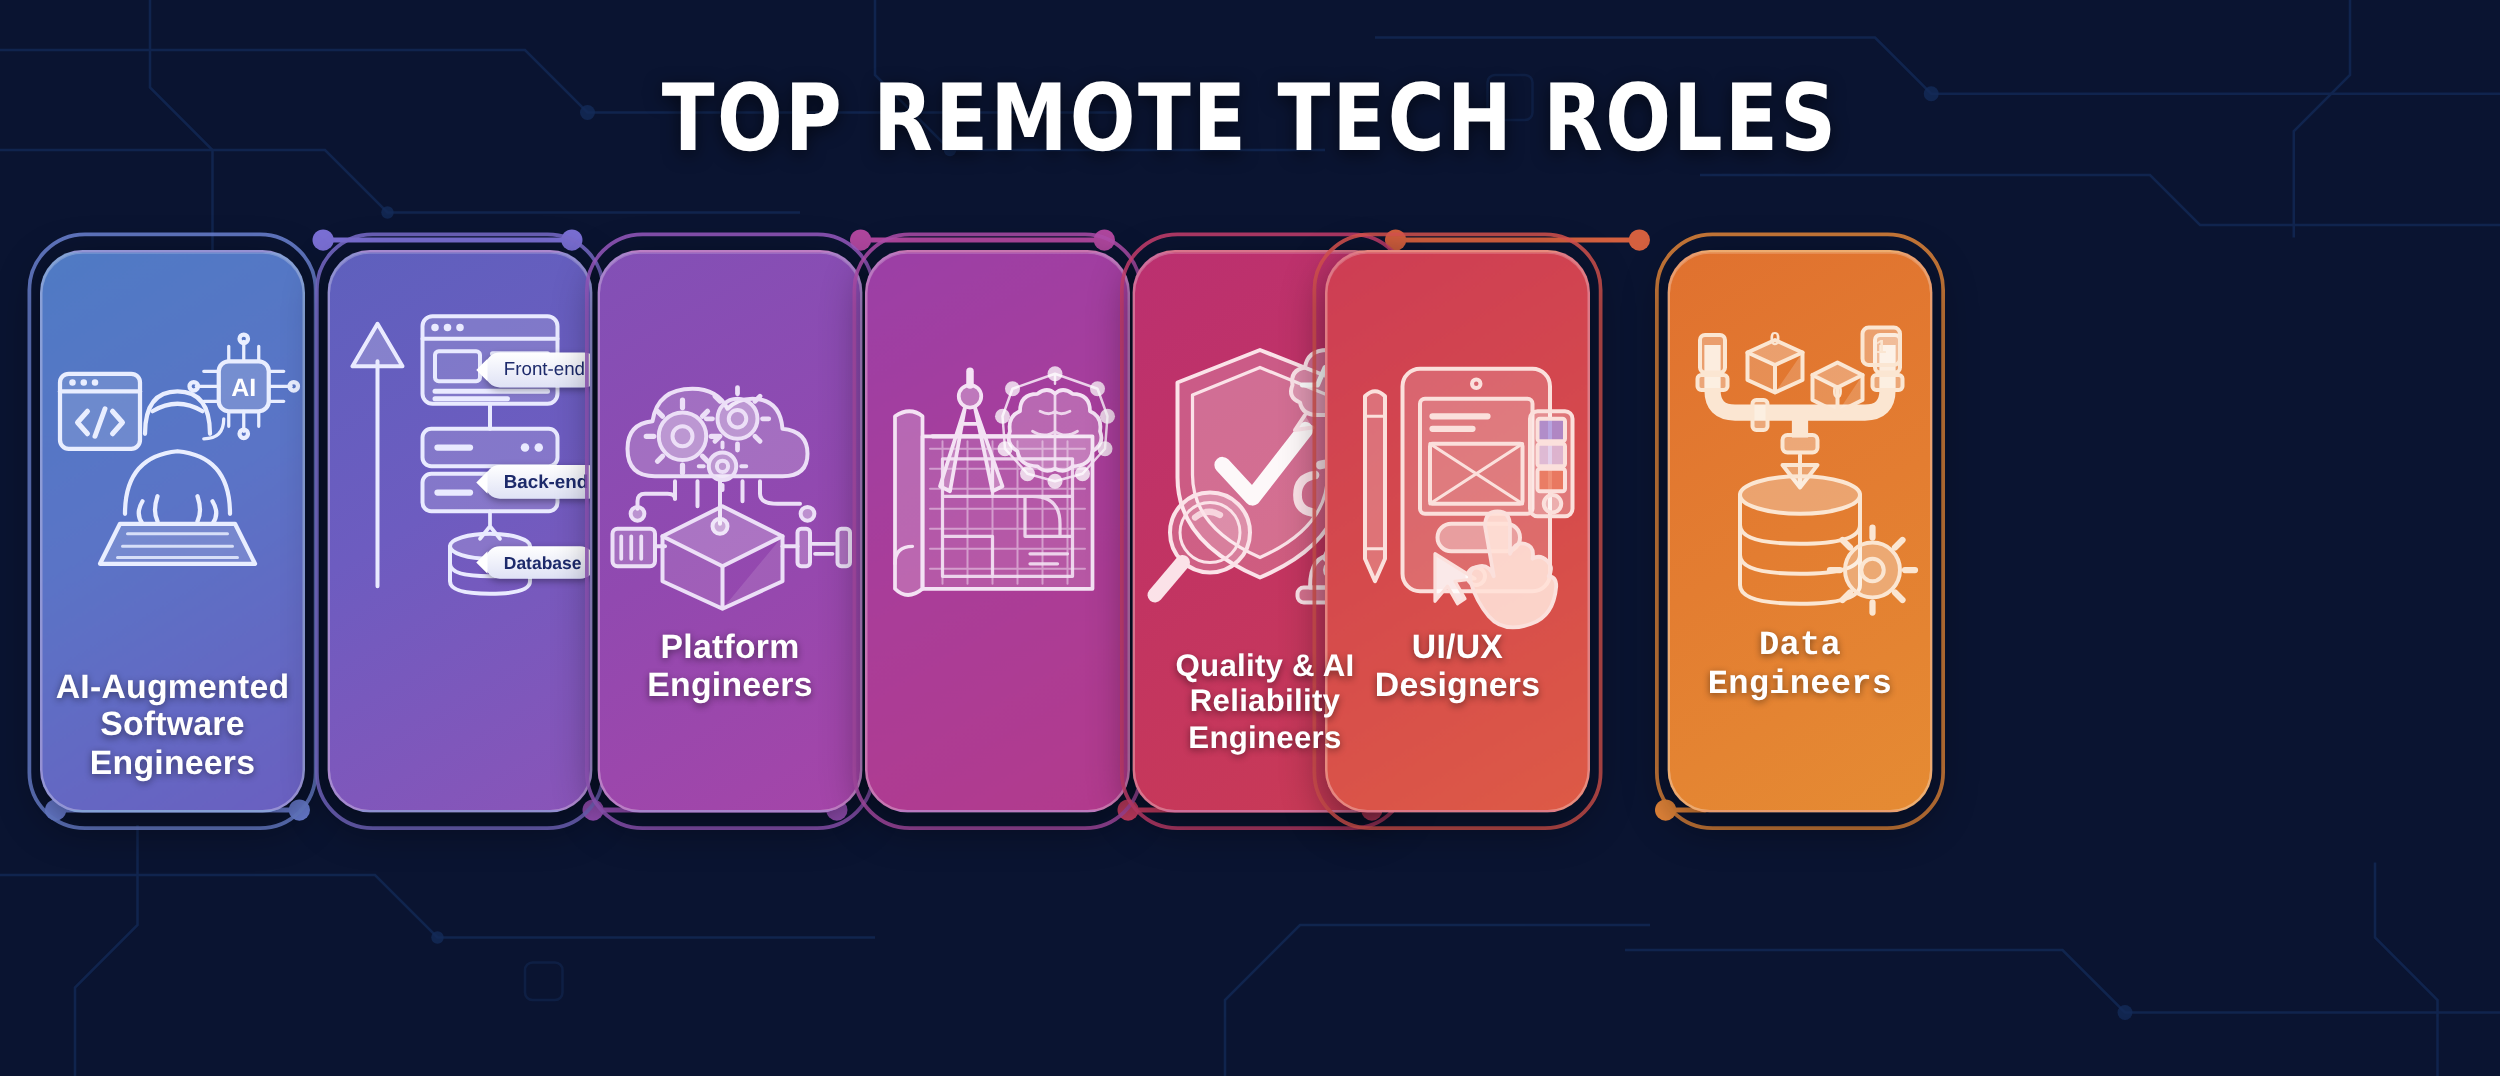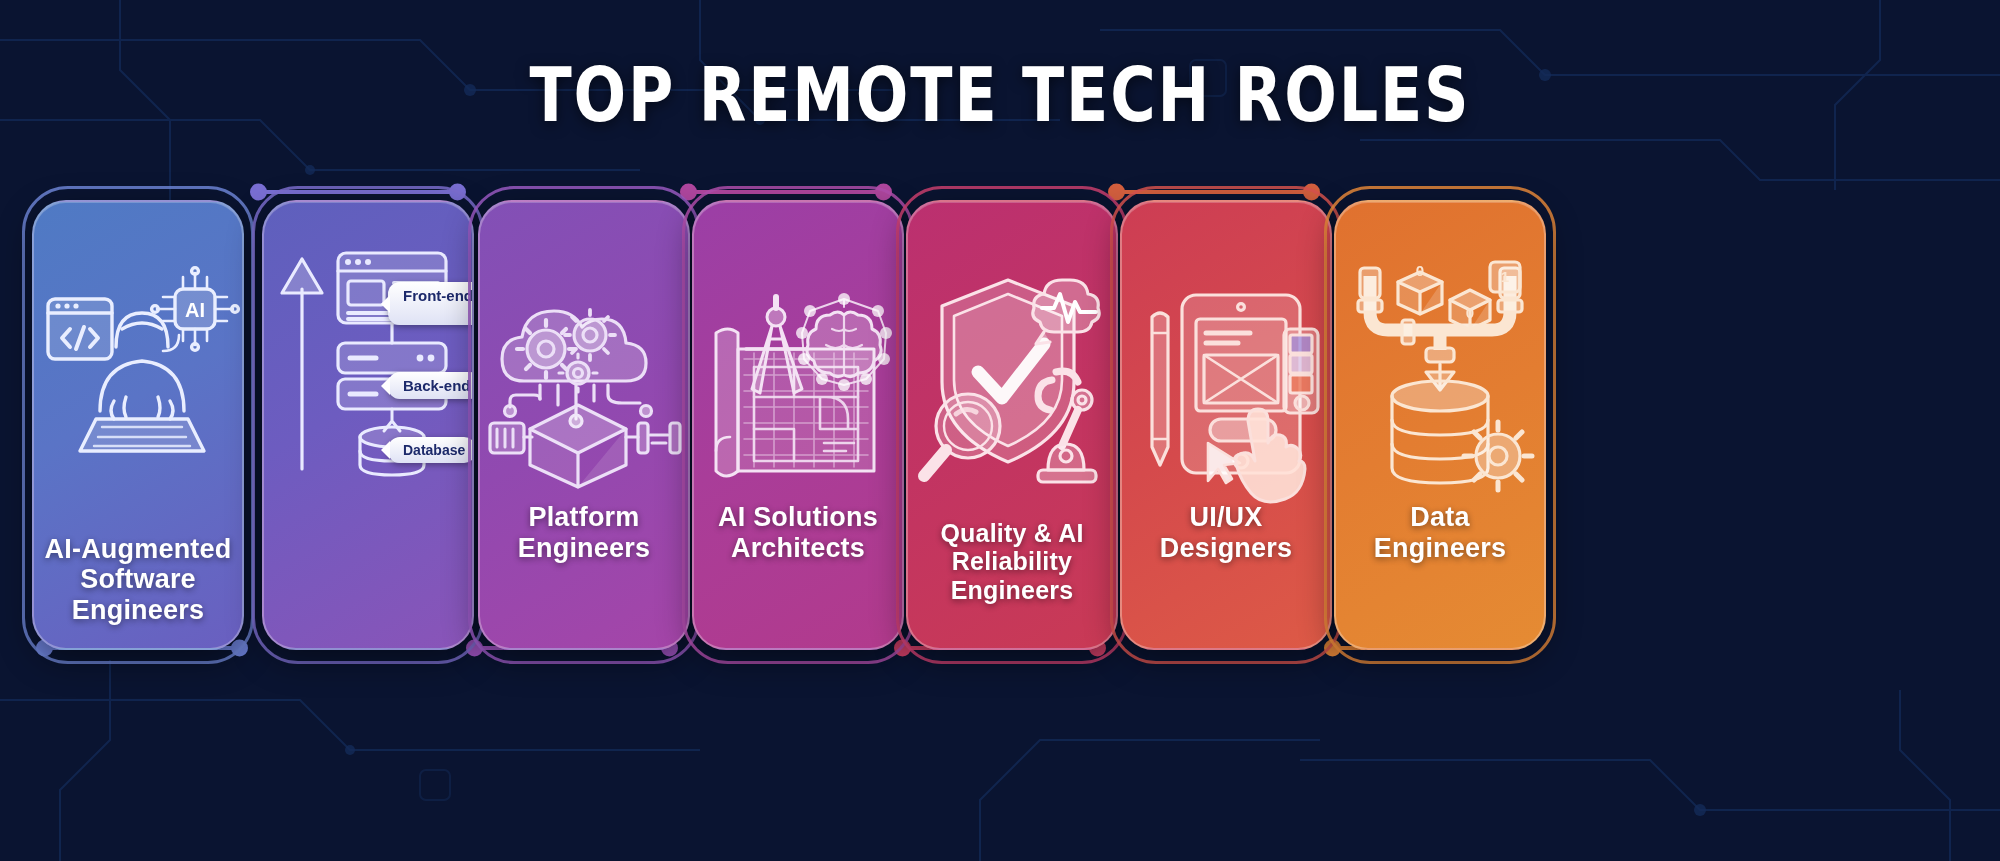--- a/index.html
+++ b/index.html
@@ -247,21 +247,21 @@
                 <g>
                   <ellipse cx="124" cy="206" rx="32" ry="10" fill="rgba(255,255,255,.17)"></ellipse>
                   <path d="M92 206 V234 q0 10 32 10 q32 0 32 -10 V206"></path>
                   <path d="M92 220 q0 10 32 10 q32 0 32 -10"></path>
                 </g>
               </g>
             </svg>
           </div>
 
           <div style="position:absolute; left:124px; top:80px; background:linear-gradient(180deg,#ffffff,#dfe2f5);
-                      color:#1d2a6b; font-size:15px; font-weight:bold; padding:5px 11px 21px 15px;
+                      color:#1d2a6b; font-size:15px; font-weight:normal; padding:5px 11px 6px 15px;
                       border-radius:12px; box-shadow:0 2px 6px rgba(0,0,0,.35); white-space:nowrap;">
             <span style="position:absolute; left:-7px; top:50%; transform:translateY(-50%);
                          width:0;height:0;border-top:9px solid transparent;border-bottom:9px solid transparent;
                          border-right:9px solid #ffffff;"></span>
             <span>Front-end</span>
           </div>
           <div style="position:absolute; left:124px; top:170px; background:linear-gradient(180deg,#ffffff,#dfe2f5);
                       color:#1d2a6b; font-size:15px; font-weight:bold; padding:5px 11px 5px 15px;
                       border-radius:12px; box-shadow:0 2px 6px rgba(0,0,0,.35); white-space:nowrap;">
             <span style="position:absolute; left:-7px; top:50%; transform:translateY(-50%);
@@ -387,24 +387,20 @@
                       <circle cx="106" cy="88" r="6"></circle>
                     <circle cx="186" cy="88" r="6"></circle>
                       <circle cx="124" cy="108" r="6"></circle>
                     <circle cx="168" cy="108" r="6"></circle>
                       <circle cx="146" cy="114" r="6"></circle>
                   </g>
                 </g>
               </g>
             </svg>
           </div>
-          <div class="card-label" style="padding-bottom:62px;">
-            <div>AI Solutions</div>
-            <div>Architects</div>
-          </div>
         </div>
       </div>
     </div>
 
     <div class="card-wrap" style="left:884px; width:212px;">
       <div class="card-outline" style="border-color:#cc4070;"></div>
       <div class="card" style="background:linear-gradient(150deg,#bb3070 0%,#c23462 50%,#c93a55 100%);">
         <div class="card-inner">
           <div class="art" style="top:58px; height:240px;">
             <svg width="200" height="232" viewBox="0 0 200 232">
@@ -441,21 +437,21 @@
           </div>
           <div class="card-label sm" style="padding-bottom:22px;text-align:center;">
             <div>Quality &amp; AI</div>
             <div>Reliability</div>
             <div>Engineers</div>
           </div>
         </div>
       </div>
     </div>
 
-    <div class="card-wrap" style="left:1098px; width:212px;">
+    <div class="card-wrap" style="left:1038px; width:212px;">
       <div class="card-outline" style="border-color:#d9544f;"></div>
       <div class="card" style="background:linear-gradient(150deg,#cd3d54 0%,#d54a4c 50%,#dd5a46 100%);">
         <div class="card-inner">
           <div class="art" style="top:66px; height:230px;">
             <svg width="200" height="224" viewBox="0 0 200 224">
               <g fill="none" stroke="#fbe0dc" stroke-width="3.2" stroke-linejoin="round" stroke-linecap="round">
                 <g>
                   <path d="M26 46 q8 -8 16 0 V176 L34 194 L26 176 Z" fill="rgba(255,255,255,.24)"></path>
                   <path d="M26 62 H42 M26 168 H42" stroke-width="2.4"></path>
                 </g>
@@ -535,21 +531,21 @@
                            M140 178 L134 172 M176 214 L182 220 M176 178 L182 172 M140 214 L134 220" stroke-width="5"></path>
                 </g>
               </g>
               <g font-family="Liberation Sans, sans-serif" font-size="15" font-weight="bold" fill="#fbe6d2">
                 <text x="80" y="16" text-anchor="middle">0</text>
                 <text x="130" y="58" text-anchor="middle">0</text>
                 <text x="165" y="22" text-anchor="middle">1</text>
               </g>
             </svg>
           </div>
-          <div class="card-label" style="padding-bottom:62px;">
+          <div class="card-label" style="padding-bottom:62px;font-family:Liberation Mono, monospace;">
             <div>Data</div>
             <div>Engineers</div>
           </div>
         </div>
       </div>
     </div>
 
   </div>
 </div>
 

